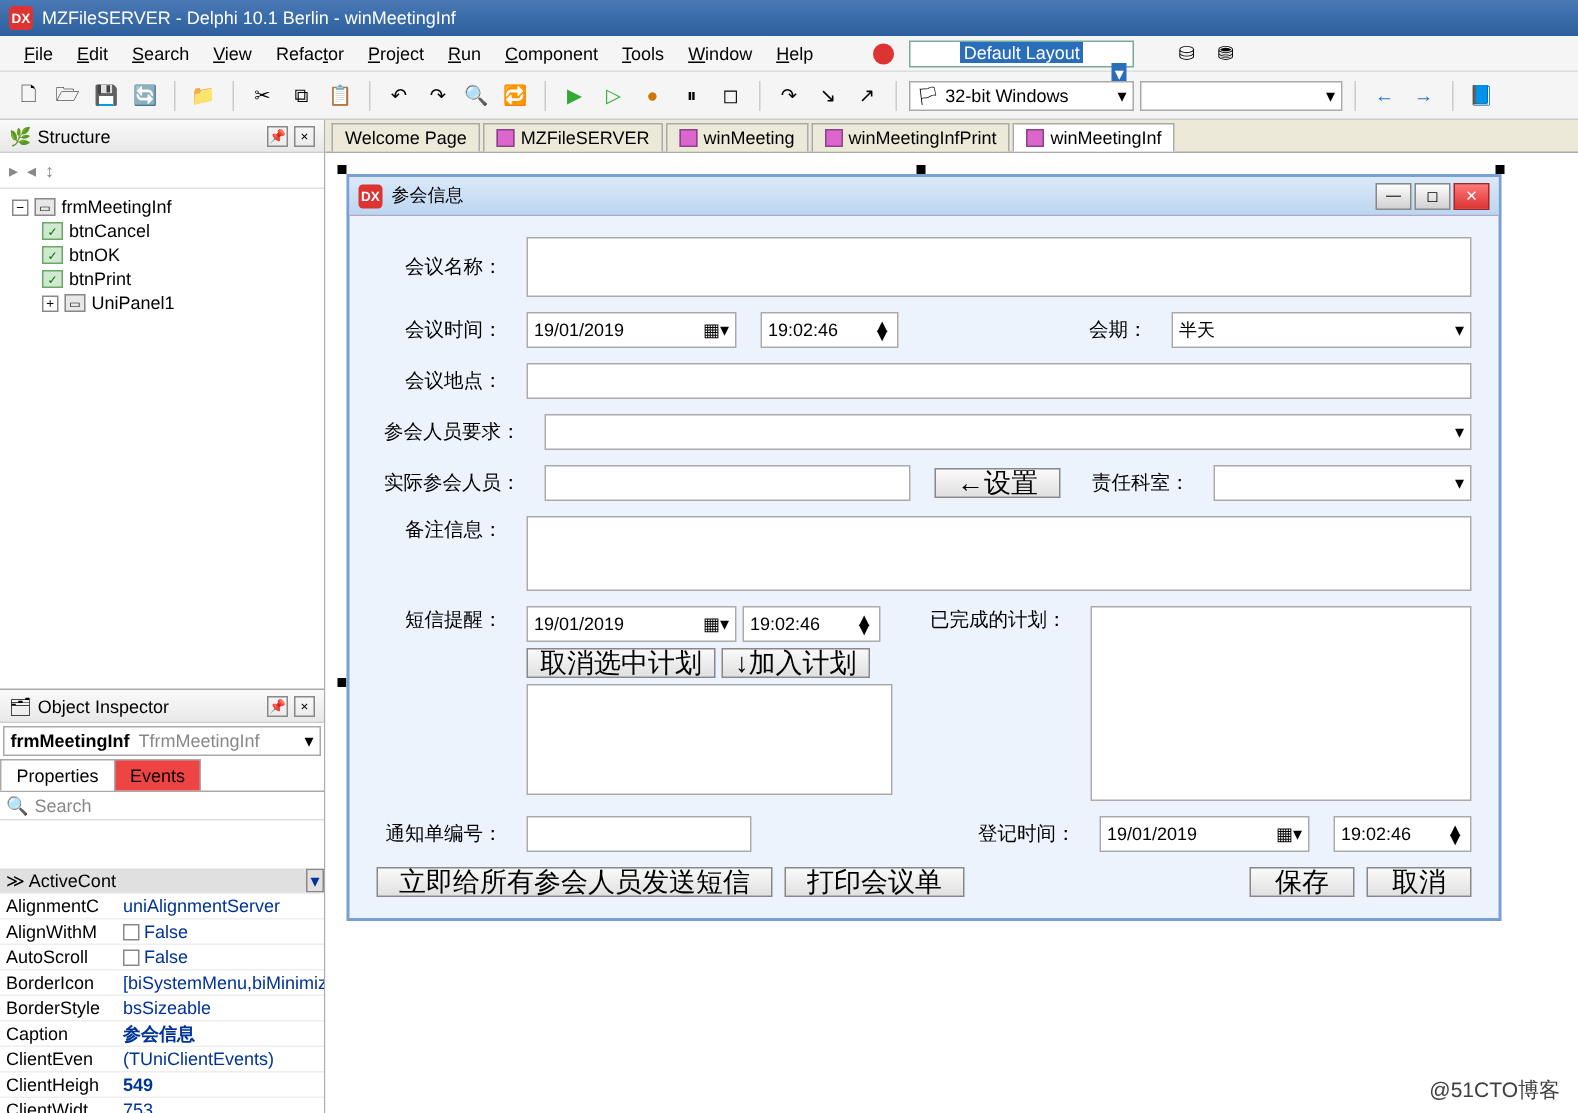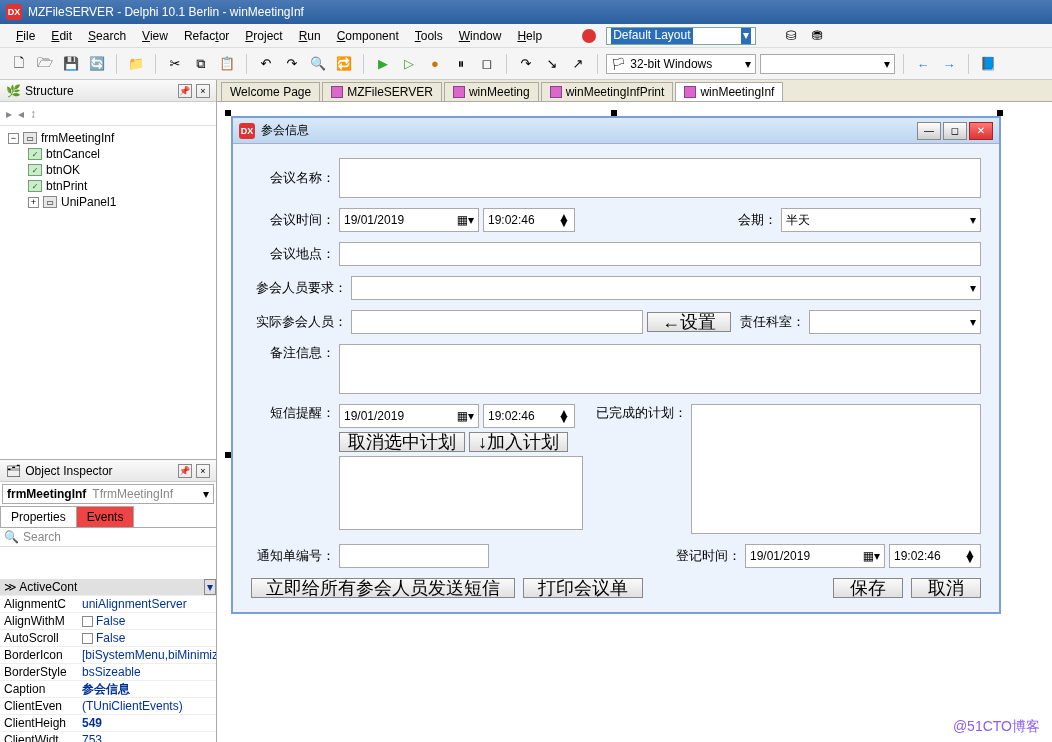--- a/index.html
+++ b/index.html
@@ -5,21 +5,21 @@
 * { box-sizing: border-box; margin: 0; padding: 0; font-family: "Segoe UI", Tahoma, sans-serif; font-size: 12px; }
 body { background: #f0f0f0; width: 1052px; height: 742px; overflow: hidden; position: relative; }
 
 .titlebar { background: linear-gradient(#4a79b5, #2b5f9e); color: #fff; height: 24px; display: flex; align-items: center; padding: 0 6px; }
 .titlebar .dx { background: #d33; border-radius: 3px; width: 16px; height: 16px; display: inline-flex; align-items: center; justify-content: center; font-size: 9px; font-weight: bold; margin-right: 6px; }
 
 .menubar { background: #f5f5f5; height: 24px; display: flex; align-items: center; padding: 0 10px; gap: 4px; border-bottom: 1px solid #ddd; }
 .menubar span { padding: 2px 6px; }
 .menubar span u { text-decoration: underline; }
 .menubar .dx-icon { background: #d33; border-radius: 50%; width: 14px; height: 14px; margin: 0 6px; }
-.menubar .layout-combo { border: 1px solid #7a9; background: #fff; height: 18px; width: 150px; display: inline-flex; padding: 0 4px; }
+.menubar .layout-combo { border: 1px solid #7a9; background: #fff; height: 18px; width: 150px; display: inline-flex; align-items: center; padding: 0 4px; flex-direction: column; }
 .menubar .layout-combo span { background: #2a6ebb; color: #fff; padding: 0 2px; }
 
 .toolbar { background: #f5f5f5; height: 32px; display: flex; align-items: center; padding: 0 8px; gap: 4px; border-bottom: 1px solid #ccc; }
 .tb-btn { width: 22px; height: 22px; border: 1px solid transparent; display: inline-flex; align-items: center; justify-content: center; font-size: 13px; }
 .tb-sep { width: 1px; height: 20px; background: #ccc; margin: 0 4px; }
 .tb-combo { border: 1px solid #aaa; background: #fff; height: 20px; display: inline-flex; align-items: center; padding: 0 4px; gap: 4px; }
 
 .main { display: flex; height: calc(742px - 24px - 24px - 32px); }
 .left { width: 217px; display: flex; flex-direction: column; border-right: 1px solid #aaa; }
 .panel-hdr { background: linear-gradient(#fafafa,#e8e8e8); border-bottom: 1px solid #ccc; height: 22px; display: flex; align-items: center; padding: 0 6px; gap: 4px; }
@@ -58,36 +58,36 @@
 
 .design-surface { flex: 1; background: #fff; position: relative; padding: 14px; }
 .form-frame { border: 2px solid #7a9fd4; background: #ecf3fc; width: 770px; position: relative; }
 .form-title { background: linear-gradient(#dae9f8,#bcd6f0); height: 26px; display: flex; align-items: center; padding: 0 6px; gap: 6px; border-bottom: 1px solid #aac; }
 .form-title .dx { background: #d33; border-radius: 3px; width: 16px; height: 16px; font-size: 9px; color: #fff; display: inline-flex; align-items: center; justify-content: center; font-weight: bold; }
 .win-btns { margin-left: auto; display: flex; gap: 2px; }
 .win-btn { width: 24px; height: 18px; border: 1px solid #888; background: linear-gradient(#fefefe,#d0d0d0); font-size: 10px; display: inline-flex; align-items: center; justify-content: center; }
 .win-btn.close { background: linear-gradient(#f77,#d33); color: #fff; border-color: #a22; }
 
 .form-body { padding: 14px 18px; }
-.fld-row { display: flex; align-items: center; margin-bottom: 10px; gap: 4px; }
+.fld-row { display: flex; align-items: center; margin-bottom: 10px; gap: 16px; }
 .fld-label { width: 84px; text-align: right; font-size: 13px; }
 .inp { border: 1px solid #aaa; background: #fff; height: 24px; padding: 0 4px; display: flex; align-items: center; }
 .inp.big { height: 40px; }
 .fld-row .flex1 { flex: 1; }
 .date-inp { width: 140px; display: flex; justify-content: space-between; }
 .time-inp { width: 92px; display: flex; justify-content: space-between; }
 .sel-inp { display: flex; justify-content: space-between; }
 .spin { display: flex; flex-direction: column; font-size: 7px; line-height: 6px; }
 .btn { border: 1px solid #888; background: linear-gradient(#fafafa,#e0e0e0); padding: 3px 14px; height: 20px; display: inline-flex; align-items: center; font-size: 18px; }
 .textarea { border: 1px solid #aaa; background: #fff; height: 76px; }
 .textarea.sm { height: 74px; width: 244px; }
 .bottom-btns { display: flex; gap: 8px; margin-top: 10px; }
 
 .handle { position: absolute; width: 6px; height: 6px; background: #000; }
-.watermark { position: absolute; right: 12px; bottom: 6px; color: #8b5cf6; font-size: 14px; }
+.watermark { position: absolute; right: 12px; bottom: 6px; color: #404040; font-size: 14px; }
 </style>
 </head>
 <body>
 
 <div class="titlebar">
   <span class="dx">DX</span>
   <span>MZFileSERVER - Delphi 10.1 Berlin - winMeetingInf</span>
 </div>
 
 <div class="menubar">

